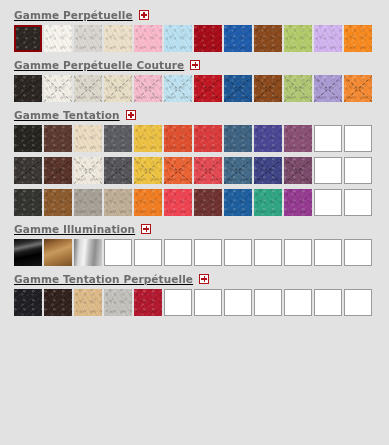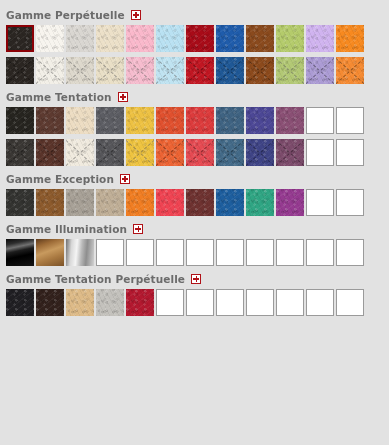--- a/index.html
+++ b/index.html
@@ -11,21 +11,22 @@
     width: 389px;
     height: 445px;
     font-family: "DejaVu Sans", "Liberation Sans", sans-serif;
     overflow: hidden;
   }
   #app {
     width: 389px;
     height: 445px;
     background: #e2e2e2;
     box-sizing: border-box;
-    padding: 7px 6px 0 6px;
+    padding: 7px 6px 0 14px;
+    text-decoration: underline;
   }
   .section {
     margin-bottom: 2px;
   }
   .section-header {
     display: flex;
     align-items: center;
     gap: 6px;
     height: 15px;
     margin-bottom: 3px;
@@ -176,20 +177,24 @@
         </div>
         <div class="swatch" title="#d0b3ef" style="background: rgb(208, 179, 239);">
           <span class="tex"></span>
         </div>
         <div class="swatch" title="#f7891f" style="background: rgb(247, 137, 31);">
           <span class="tex"></span>
         </div>
       </div>
     </div>
     <div class="section">
+      <div class="section-header">
+        <div class="section-title">Gamme Perpétuelle Couture</div>
+        <div class="plus-icon" title="+"></div>
+      </div>
       <div class="swatch-row">
         <div class="swatch" title="#2b2622" style="background: rgb(43, 38, 34);">
           <span class="tex"></span>
           <span class="stitch">
             <i class="a"></i>
             <i class="b"></i>
           </span>
         </div>
         <div class="swatch light" title="#f2efe7" style="background: rgb(242, 239, 231);">
           <span class="tex"></span>
@@ -380,24 +385,20 @@
           <span class="stitch">
             <i class="a"></i>
             <i class="b"></i>
           </span>
         </div>
         <div class="swatch empty" title="#ffffff"></div>
         <div class="swatch empty" title="#ffffff"></div>
       </div>
     </div>
     <div class="section">
-      <div class="section-header">
-        <div class="section-title">Gamme Exception</div>
-        <div class="plus-icon" title="+"></div>
-      </div>
       <div class="swatch-row">
         <div class="swatch" title="#333330" style="background: rgb(51, 51, 48);">
           <span class="tex"></span>
         </div>
         <div class="swatch" title="#8c5a2c" style="background: rgb(140, 90, 44);">
           <span class="tex"></span>
         </div>
         <div class="swatch" title="#a7a096" style="background: rgb(167, 160, 150);">
           <span class="tex"></span>
         </div>

